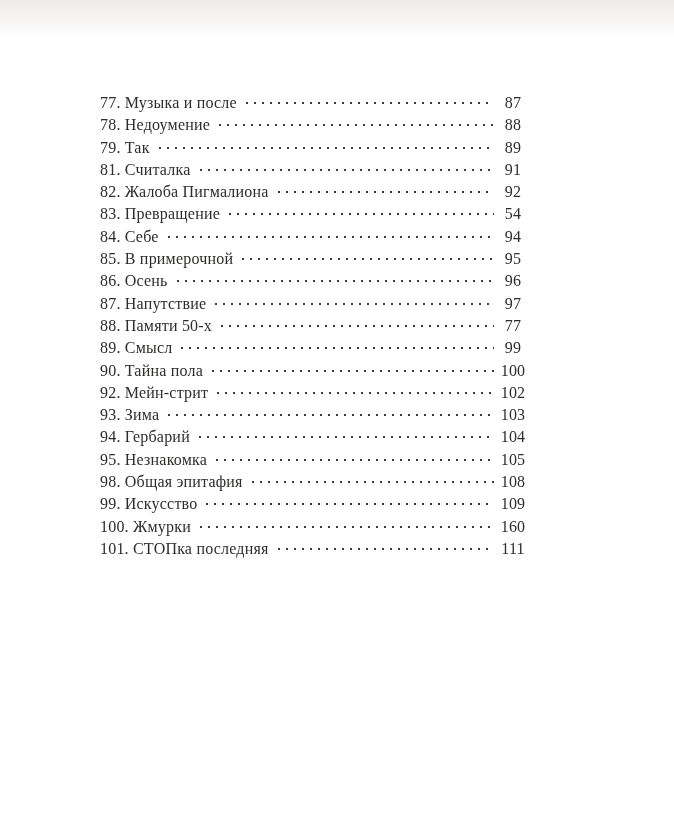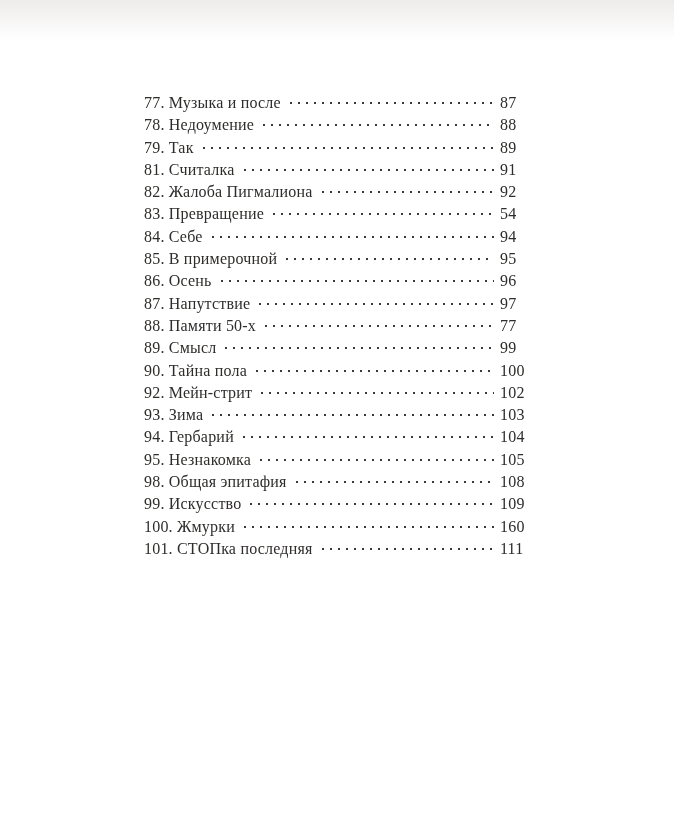--- a/index.html
+++ b/index.html
@@ -32,34 +32,33 @@
     display: flex;
     align-items: baseline;
     font-size: 16px;
     line-height: 22.3px;
     letter-spacing: 0.2px;
     white-space: nowrap;
   }
   .toc-title {
     flex: 0 0 auto;
     padding-right: 6px;
-    margin-left: 44px;
   }
   .leader {
     flex: 1 1 auto;
     height: 1em;
     margin-right: 6px;
     background-image: radial-gradient(circle, #3c3a37 1.1px, rgba(0,0,0,0) 1.4px);
     background-size: 8px 4px;
     background-repeat: repeat-x;
     background-position: left bottom 3px;
   }
   .toc-page {
     flex: 0 0 auto;
-    text-align: left;
+    text-align: center;
     min-width: 26px;
   }
 </style>
 </head>
 <body>
 
 <div class="page-shade-top"></div>
 
 <div class="toc">
     <div class="toc-row">

